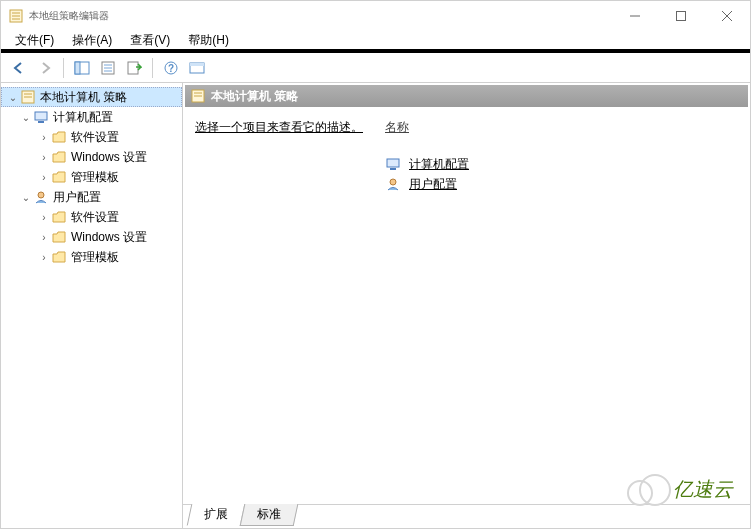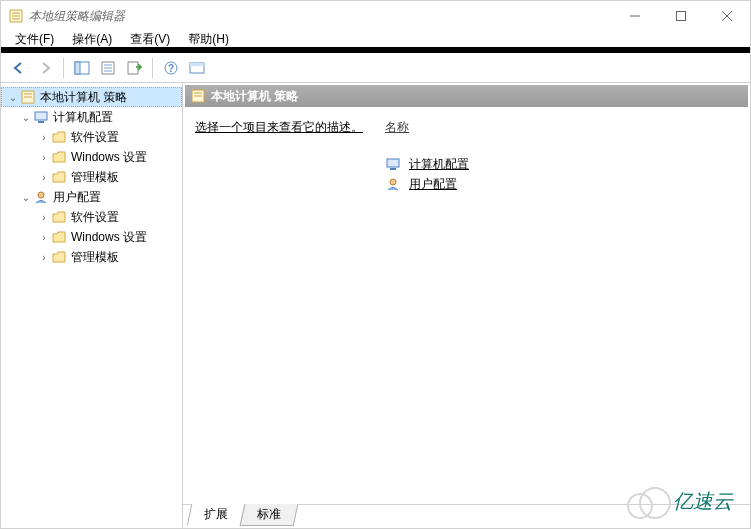--- a/index.html
+++ b/index.html
@@ -18,36 +18,36 @@
     
     .title-bar {
       height: 30px;
       background: #ffffff;
       display: flex;
       align-items: center;
       padding: 0 0 0 8px;
       color: #555;
     }
     .title-bar .app-icon { margin-right: 6px; }
-    .title-bar .title { flex: 1; font-size: 12px; color: #666; font-style: italic; }
+    .title-bar .title { flex: 1; font-size: 10px; color: #666; }
     .win-controls { display: flex; }
     .win-btn {
       width: 46px; height: 30px;
       display: flex; align-items: center; justify-content: center;
       color: #666;
     }
     
     .menu-bar {
       height: 22px;
       display: flex;
       align-items: center;
       padding: 0 6px;
       gap: 2px;
       background: #fff;
-      border-bottom: 6px solid #000000;
+      border-bottom: 4px solid #000000;
     }
     .menu-item { padding: 2px 8px; }
     
     .toolbar {
       height: 30px;
       display: flex;
       align-items: center;
       padding: 0 6px;
       gap: 2px;
       border-bottom: 1px solid #d0d0d0;
@@ -144,26 +144,26 @@
       top: -1px;
       transform: skewX(-12deg);
       margin-right: -1px;
     }
     .tab span { display:inline-block; transform: skewX(12deg); }
     .tab.active { background: #fff; border-bottom-color:#fff;}
     
     .watermark {
       position: absolute;
       right: 18px;
-      bottom: 14px;
-      color: #0f766e;
+      bottom: 26px;
+      color: #4d7c0f;
       font-size: 20px;
       font-style: italic;
       display: flex;
-      align-items: flex-end;
+      align-items: center;
       gap: 6px;
       pointer-events: none;
     }
     .cloud {
       position: relative;
       width: 40px; height: 24px;
     }
     .cloud::before, .cloud::after {
       content: '';
       position: absolute;

